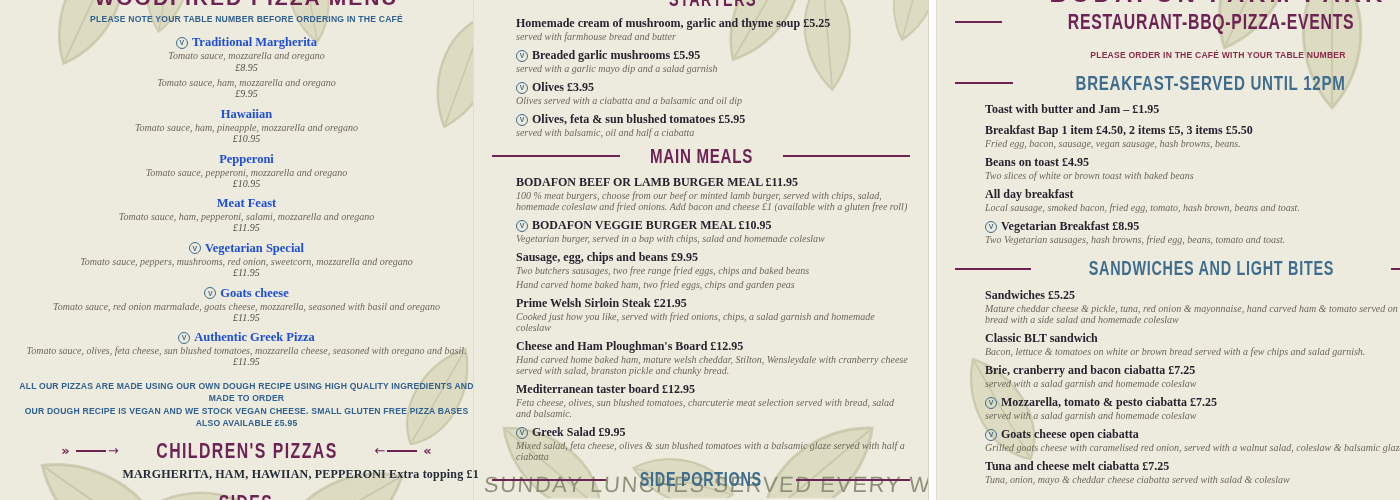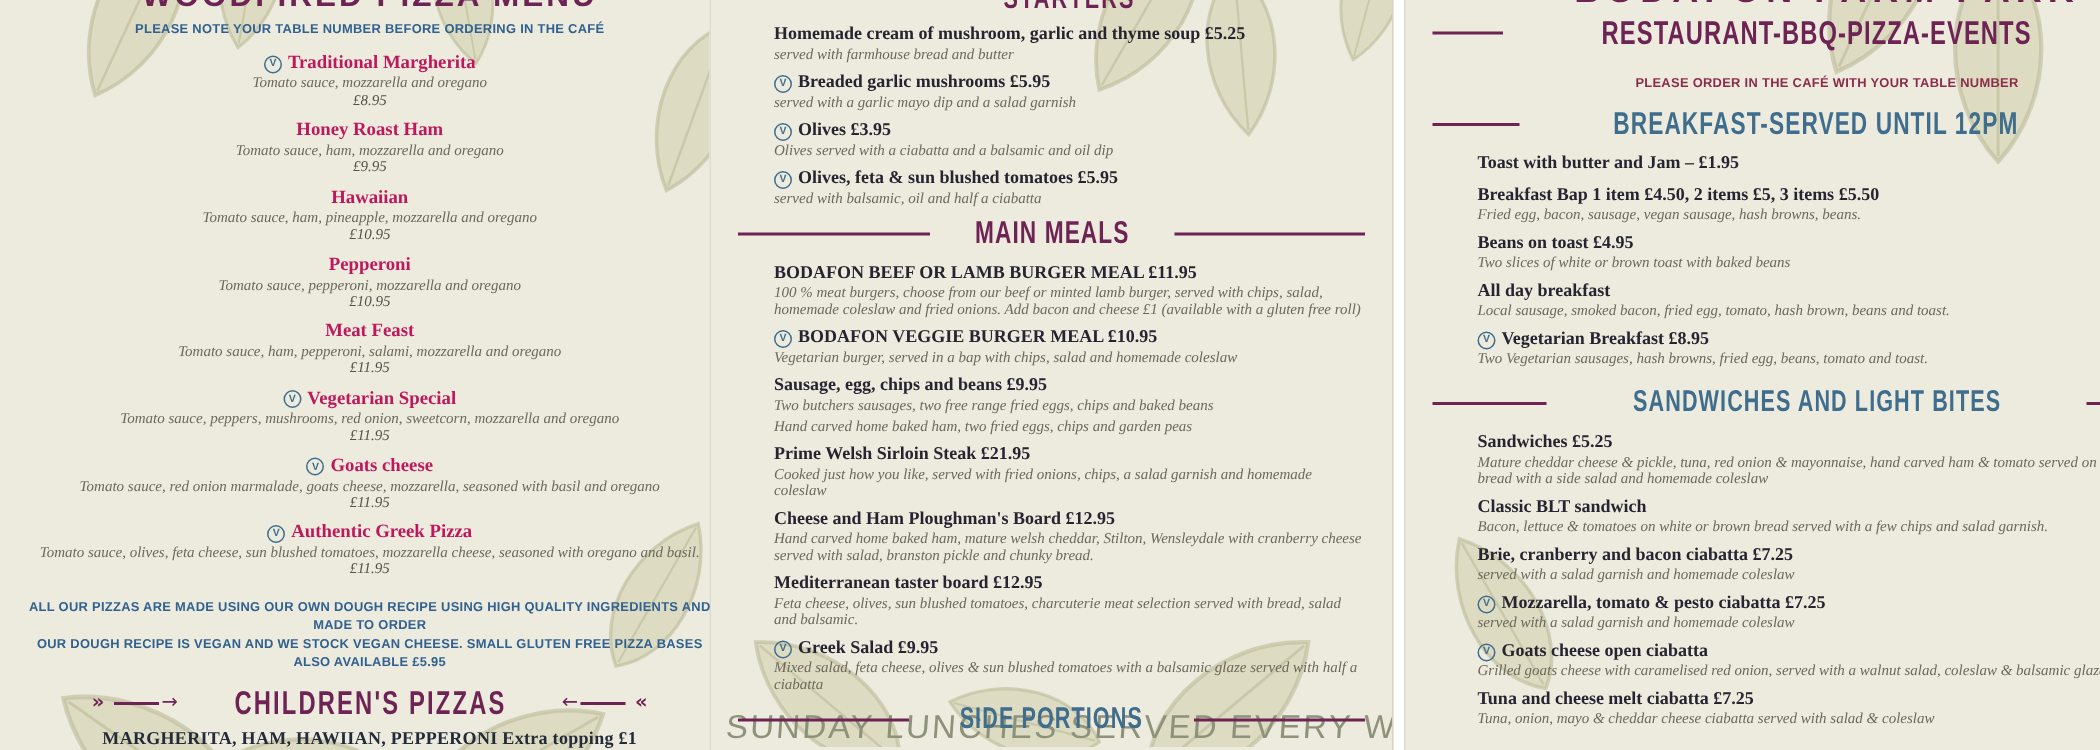--- a/index.html
+++ b/index.html
@@ -33,35 +33,35 @@
   .arrhdr .chev{color:#6e2355;font-size:13px;font-weight:700;font-family:"DejaVu Sans",sans-serif}
   .arrhdr .aln{width:30px;height:2px;background:#6e2355;position:relative}
   .arrhdr .ah{color:#6e2355;font-size:13px;font-family:"DejaVu Sans",sans-serif;margin:0 -4px}
 
   .note{font-family:"Liberation Sans",sans-serif;font-weight:700;font-size:8.6px;
         color:#31618f;text-align:center;letter-spacing:.2px;line-height:1.45}
   .note.maroon{color:#8b2c4c}
 
   
   .pz{text-align:center;margin-bottom:4px}
-  .pz .nm{font-weight:700;font-size:12.5px;color:#be185d}
+  .pz .nm{font-weight:700;font-size:12.5px;color:#1d4ed8}
   .pz .ds{font-style:italic;font-size:10px;color:#6d685a;line-height:1.12;white-space:nowrap}
   .pz .pr{font-style:italic;font-size:10px;color:#55514a;line-height:1.15}
 
   
   .mi{margin-bottom:3px}
   .mi .nm{font-weight:700;font-size:12px;color:#262430;line-height:1.1}
   .mi .ds{font-style:italic;font-size:10px;color:#6d685a;line-height:1.1}
 
   .vg{display:inline-flex;align-items:center;justify-content:center;width:10px;height:10px;
       border:1px solid #3f6d8d;border-radius:50%;color:#3f6d8d;font-size:7px;
       font-family:"Liberation Sans",sans-serif;font-weight:700;margin-right:4px;
       vertical-align:1px;line-height:1}
 
-  .caps{font-weight:700;font-size:12px;color:#232b39;text-align:center;
+  .caps{font-weight:700;font-size:12px;color:#232b39;text-align:right;
         letter-spacing:.2px;line-height:1.35}
 
   .hand{position:absolute;left:10px;right:6px;bottom:2px;display:flex;align-items:baseline;
         justify-content:space-between;color:#8f927b;
         font-family:"Liberation Sans",sans-serif;font-weight:400;letter-spacing:1.5px;
         font-size:22px;transform:skewX(-4deg);white-space:nowrap}
 
   #p1 .content{padding:0 14px}
   #p2 .content{padding:0 18px 0 42px}
   #p3 .content{padding:0 16px 0 48px}
@@ -98,21 +98,20 @@
     <div class="note" style="margin:4px 0 7px 0">PLEASE NOTE YOUR TABLE NUMBER BEFORE ORDERING IN THE CAFÉ</div>
 
     <div>
 
     <div class="pz">
           <div><span class="vg">V</span><span class="nm">Traditional Margherita</span></div>
           <div class="ds">Tomato sauce, mozzarella and oregano</div>
           <div class="pr">£8.95</div>
         </div>
         <div class="pz">
-          <div><span class="nm">Honey Roast Ham</span></div>
           <div class="ds">Tomato sauce, ham, mozzarella and oregano</div>
           <div class="pr">£9.95</div>
         </div>
         <div class="pz">
           <div><span class="nm">Hawaiian</span></div>
           <div class="ds">Tomato sauce, ham, pineapple, mozzarella and oregano</div>
           <div class="pr">£10.95</div>
         </div>
         <div class="pz">
           <div><span class="nm">Pepperoni</span></div>

